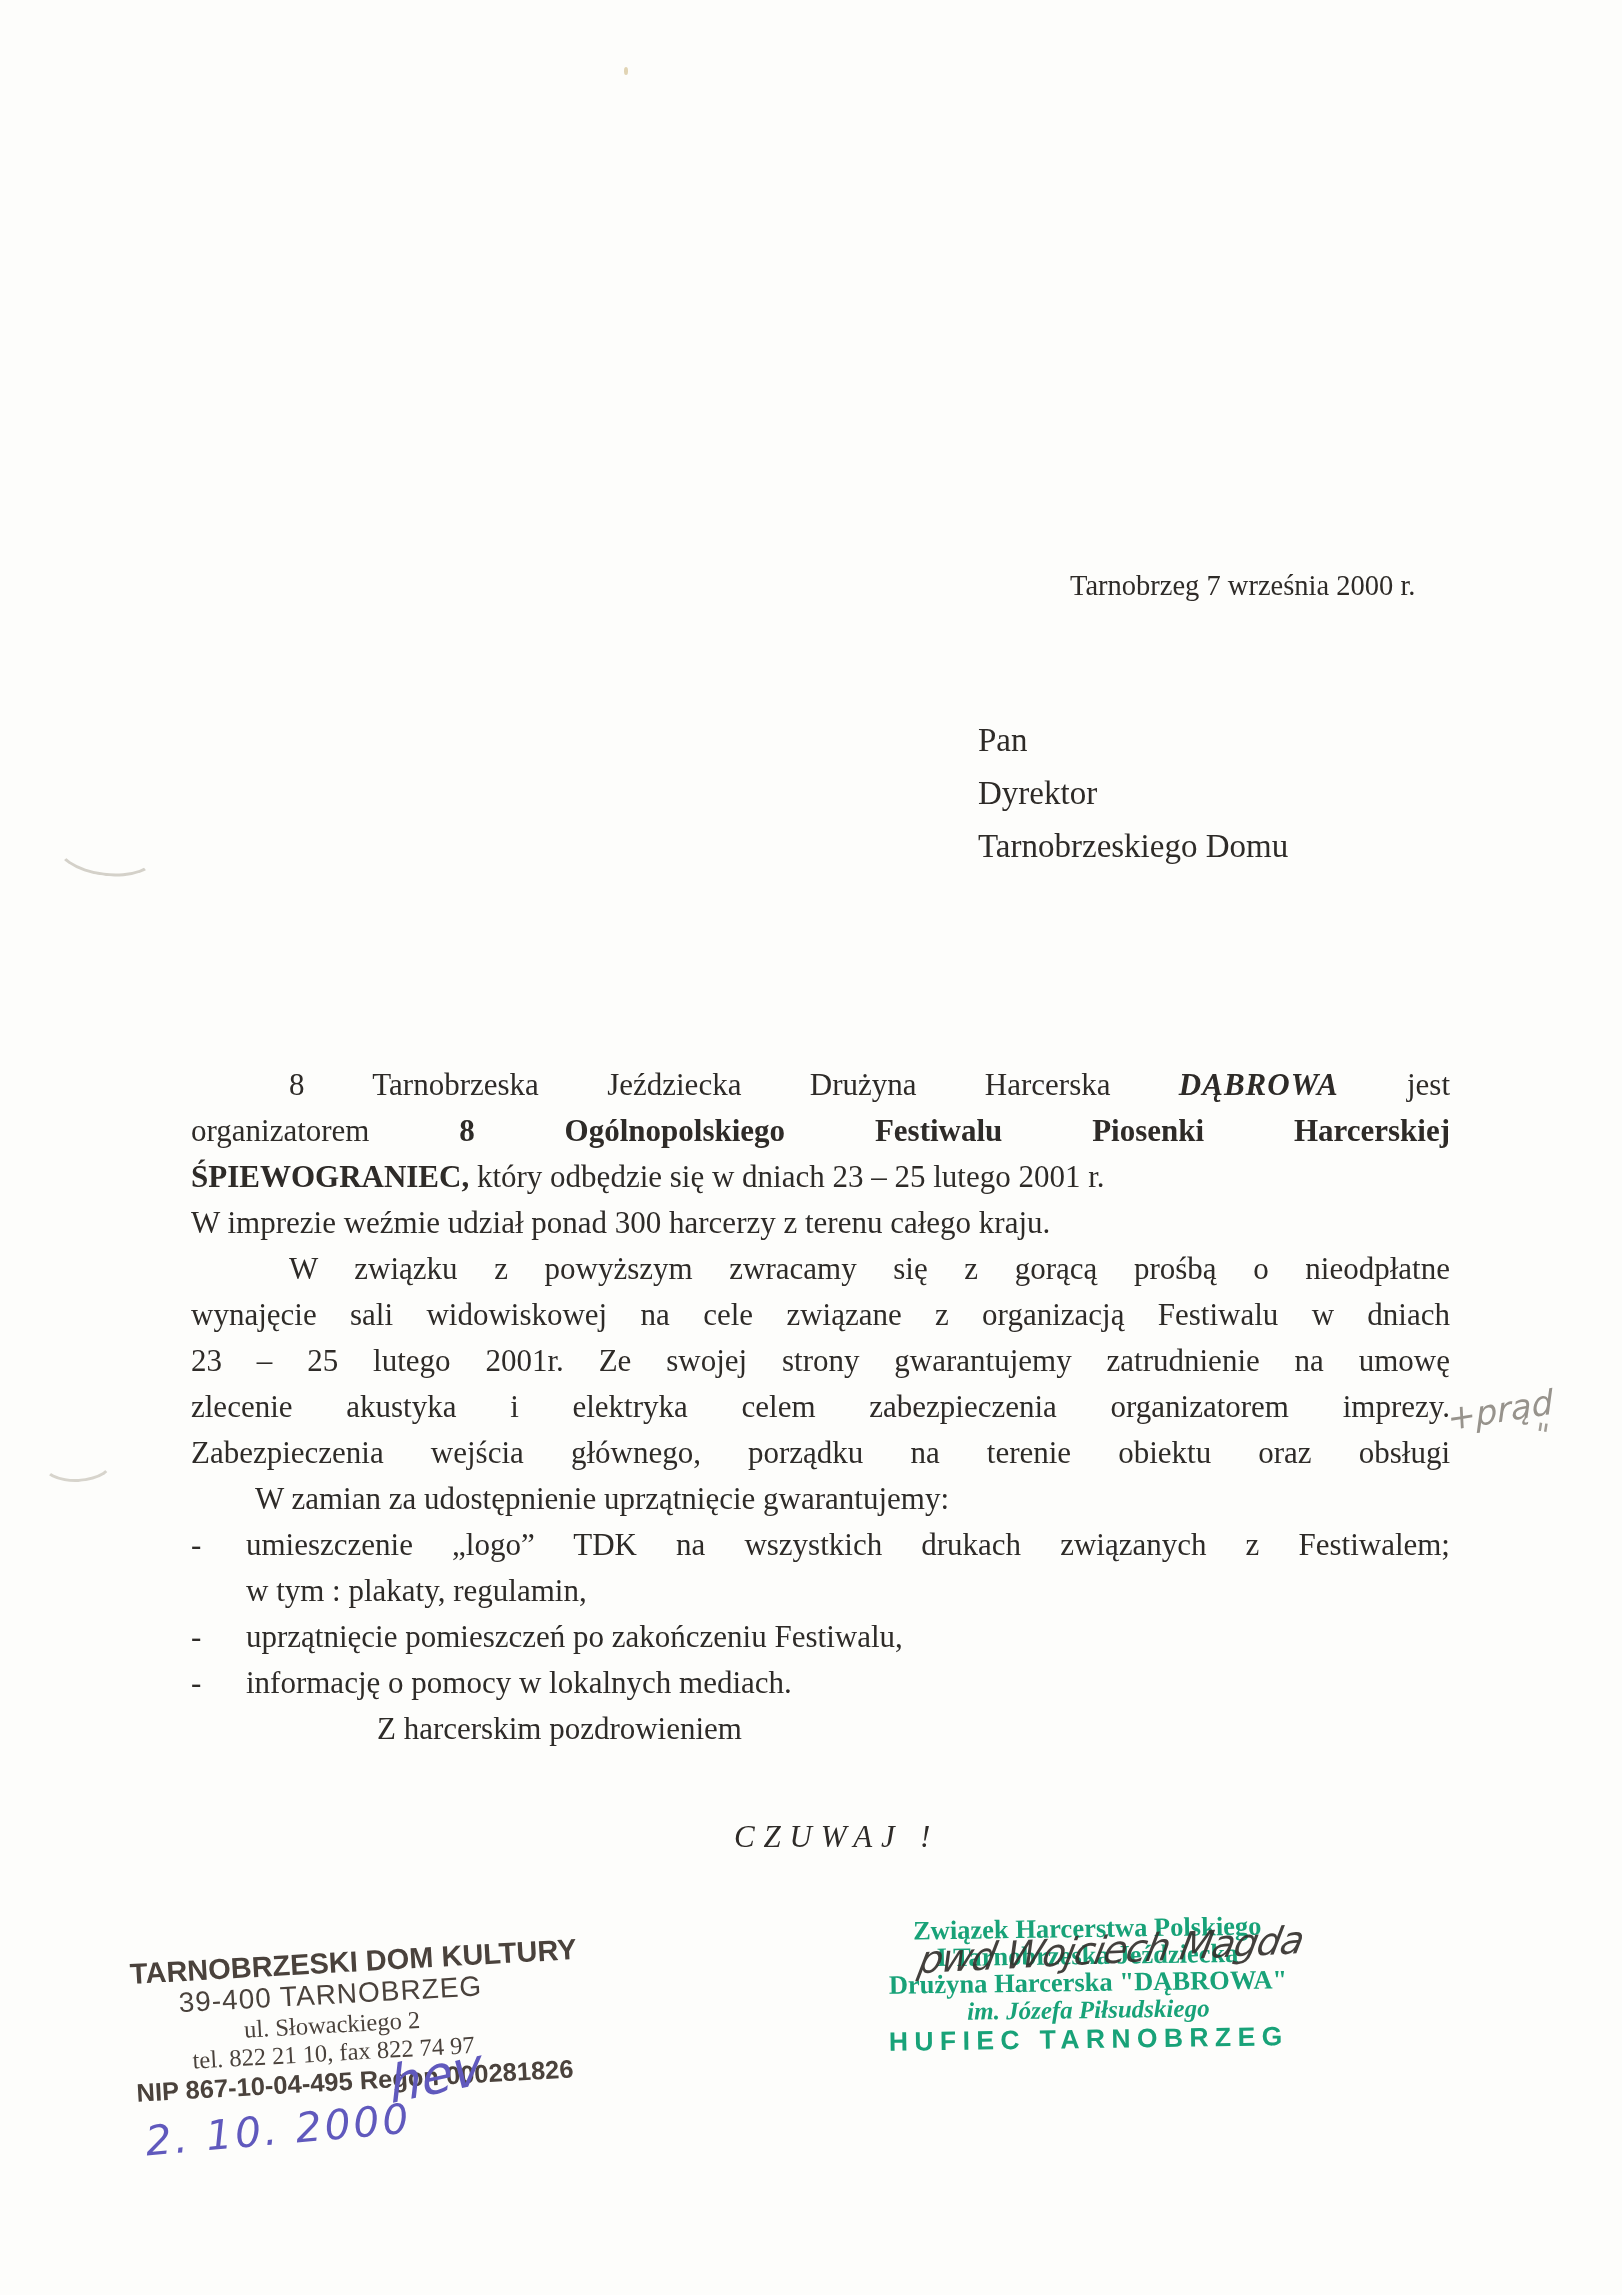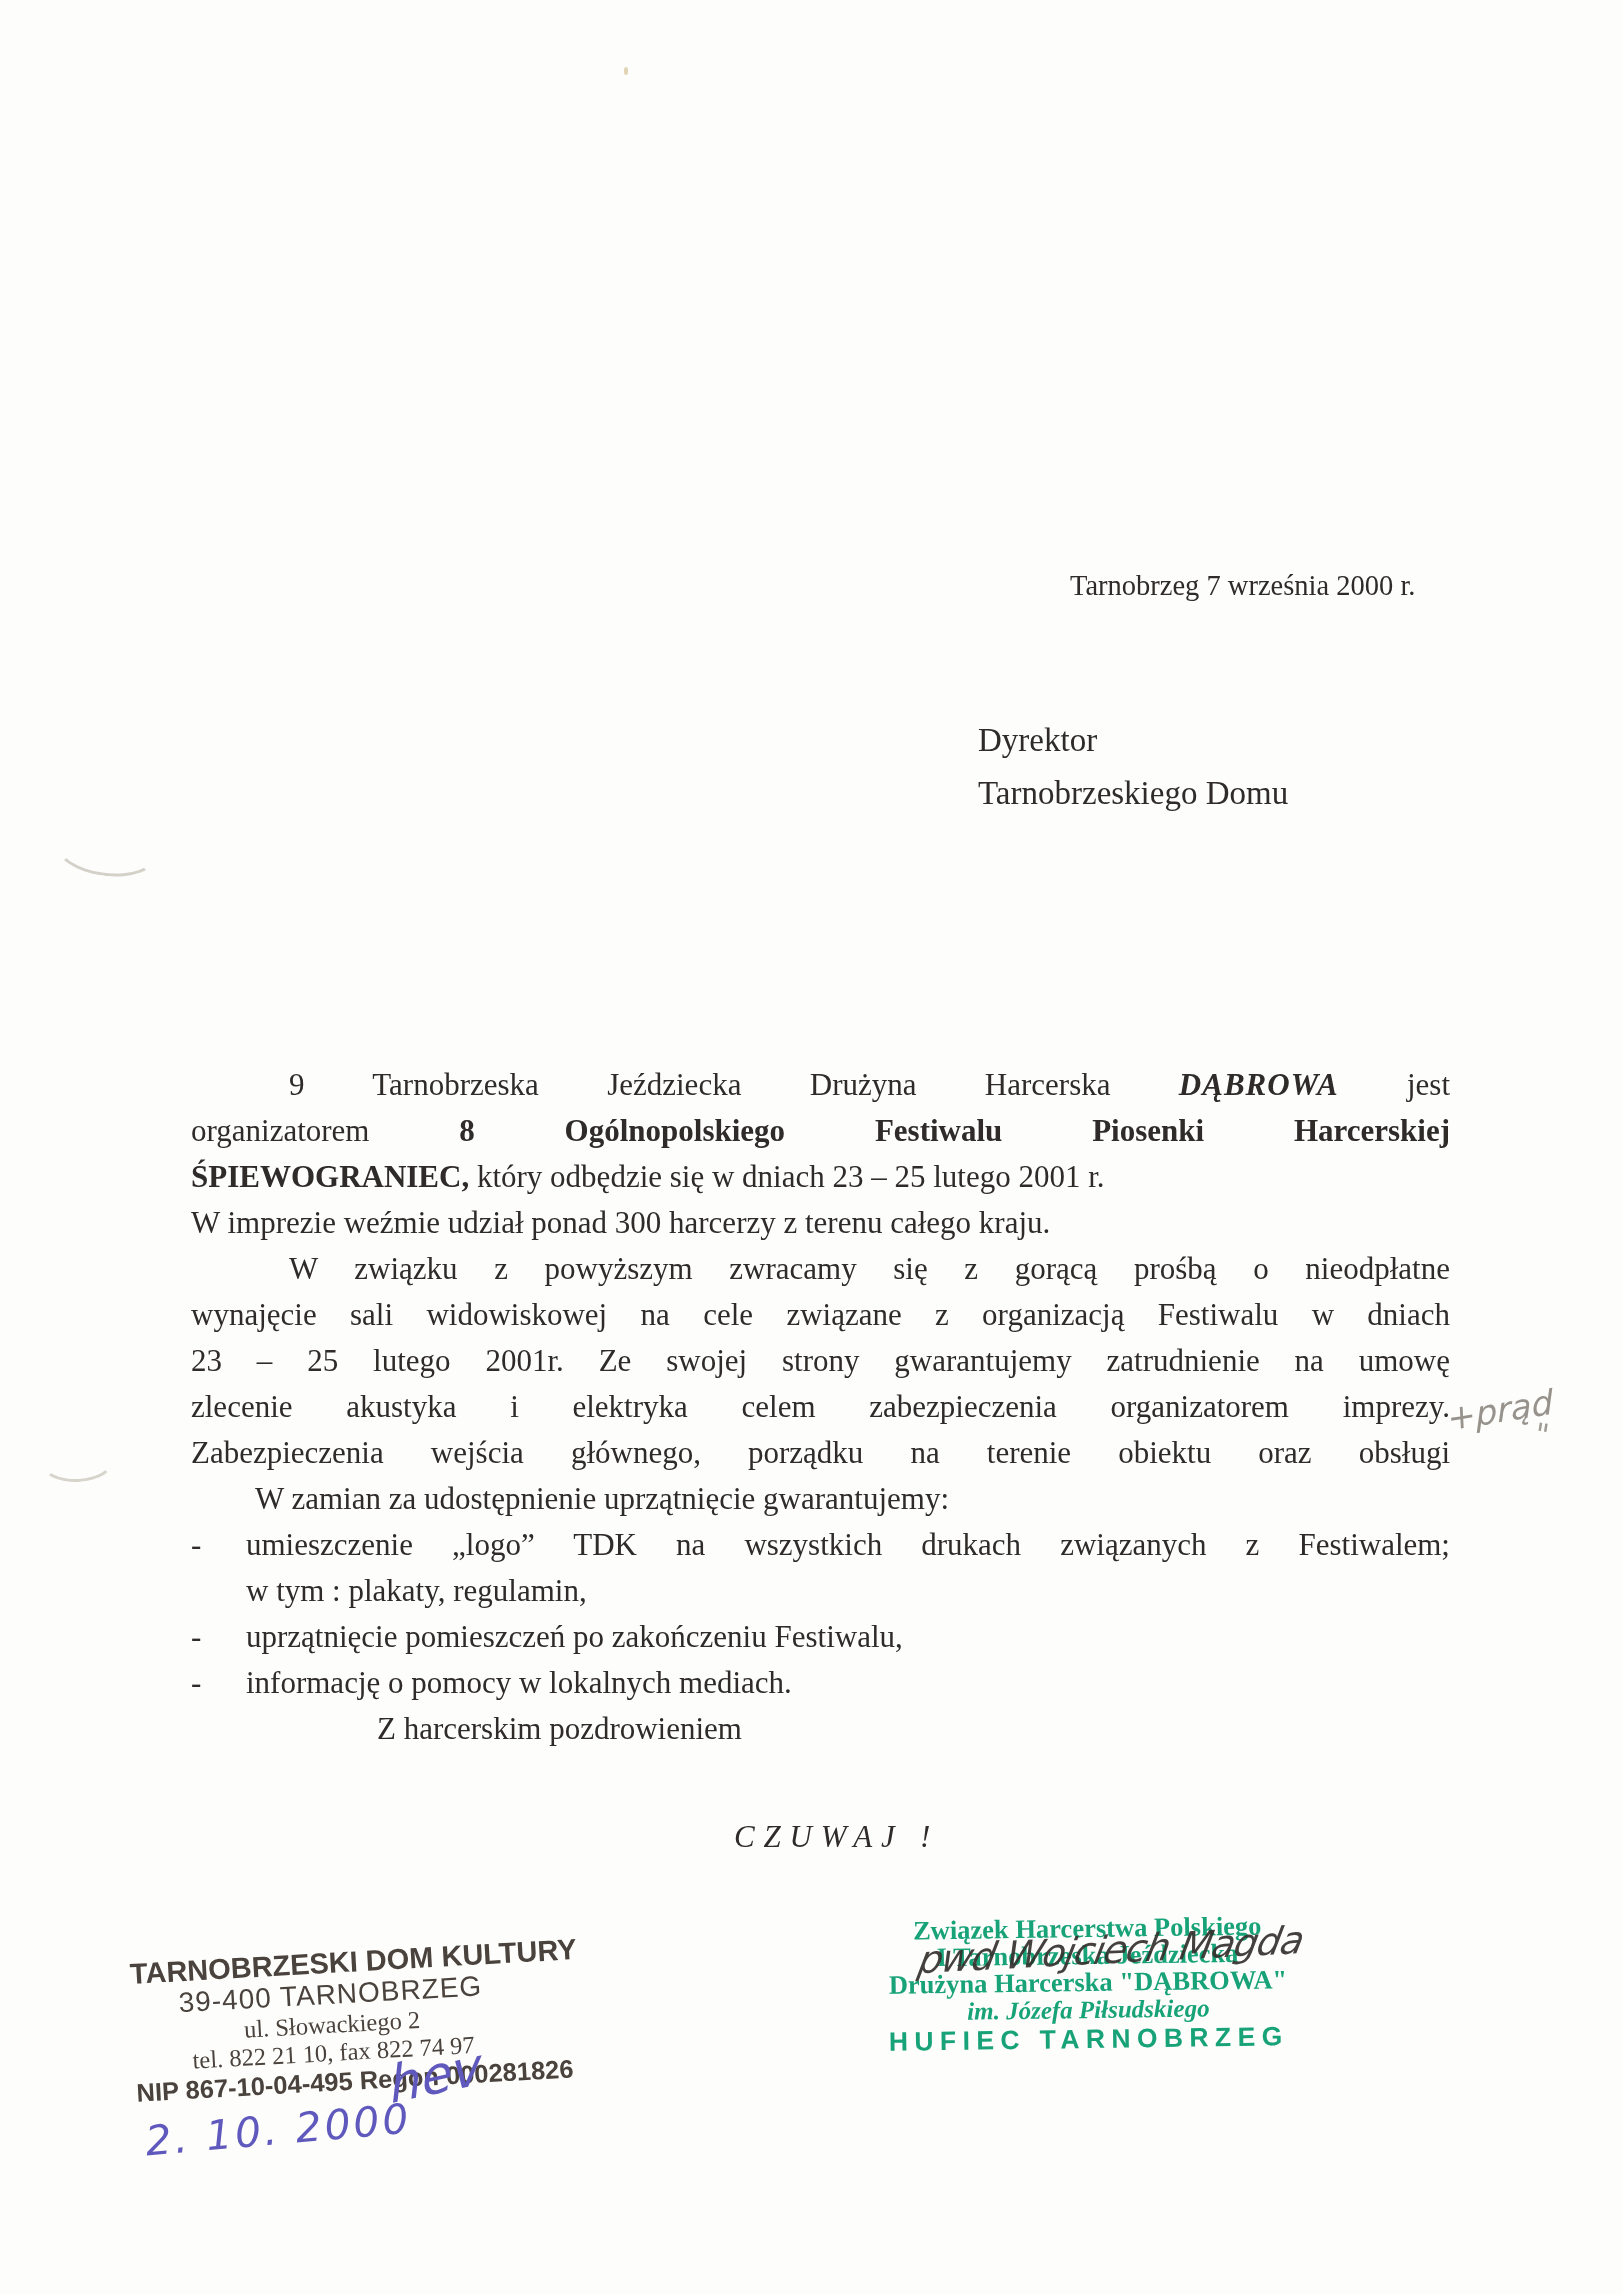--- a/index.html
+++ b/index.html
@@ -110,28 +110,29 @@
 
 <div class="page">
 
   <div class="speck"></div>
   <div class="crescent crescent-1"></div>
   <div class="crescent crescent-2"></div>
 
   <div class="dateline">Tarnobrzeg  7 września 2000 r.</div>
 
   <div class="addressee">
+    <div>Pan</div>
     <div>Dyrektor</div>
     <div>Tarnobrzeskiego Domu</div>
   </div>
 
   <div class="body-block">
 
     <div class="bline just ind200">
-      <span>9 Tarnobrzeska Jeździecka Drużyna Harcerska</span>
+      <span>8 Tarnobrzeska Jeździecka Drużyna Harcerska</span>
       <span class="bi">DĄBROWA</span>
       <span>jest</span>
     </div>
 
     <div class="bline just">
       <span>organizatorem</span>
       <span class="b">8 Ogólnopolskiego Festiwalu Piosenki Harcerskiej</span>
     </div>
 
     <div class="bline">

